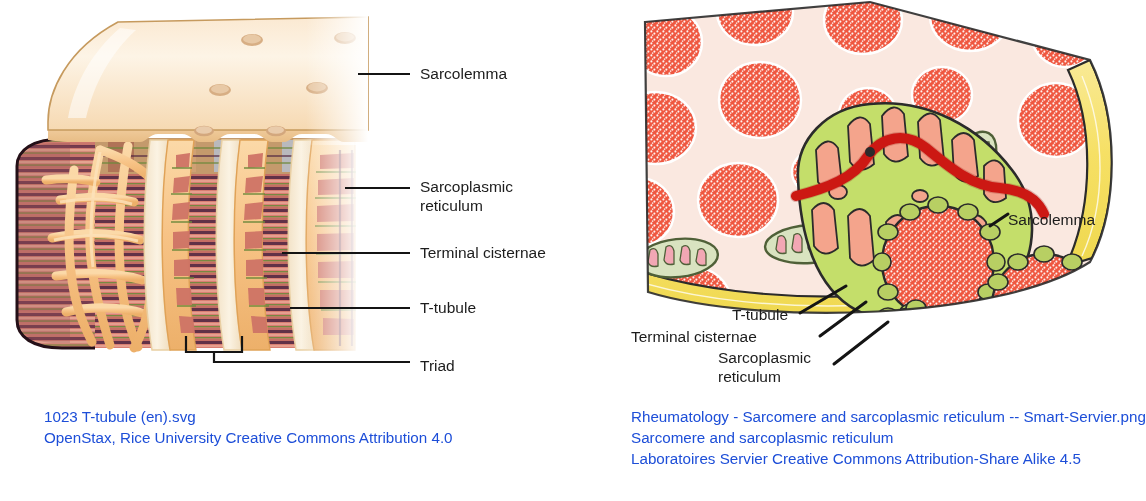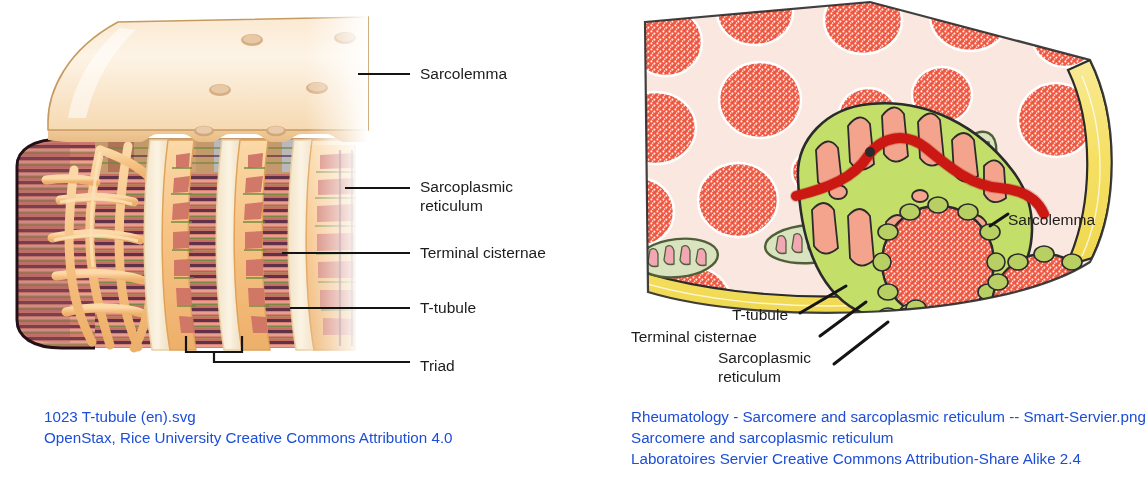--- a/index.html
+++ b/index.html
@@ -454,13 +454,13 @@
   <div class="label-text" style="left:11px; top:327px;">Terminal cisternae</div>
 
   <div class="label-text" style="left:98px; top:348px;">Sarcoplasmic
 reticulum</div>
 </div>
 
 <div class="caption" id="caption-left">1023 T-tubule (en).svg
 OpenStax, Rice University Creative Commons Attribution 4.0</div>
 
 <div class="caption" id="caption-right">Rheumatology - Sarcomere and sarcoplasmic reticulum -- Smart-Servier.png Sarcomere and sarcoplasmic reticulum
-Laboratoires Servier Creative Commons Attribution-Share Alike 2.4</div>
+Laboratoires Servier Creative Commons Attribution-Share Alike 4.5</div>
 
 </body></html>

